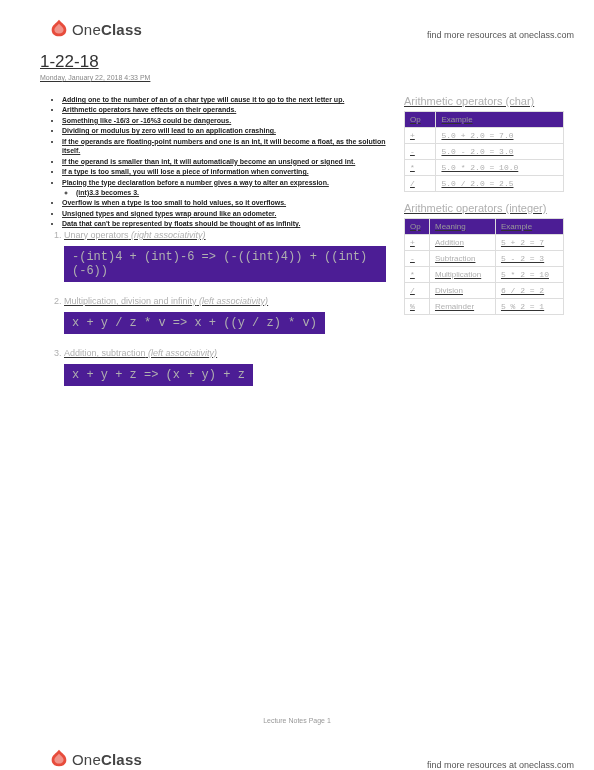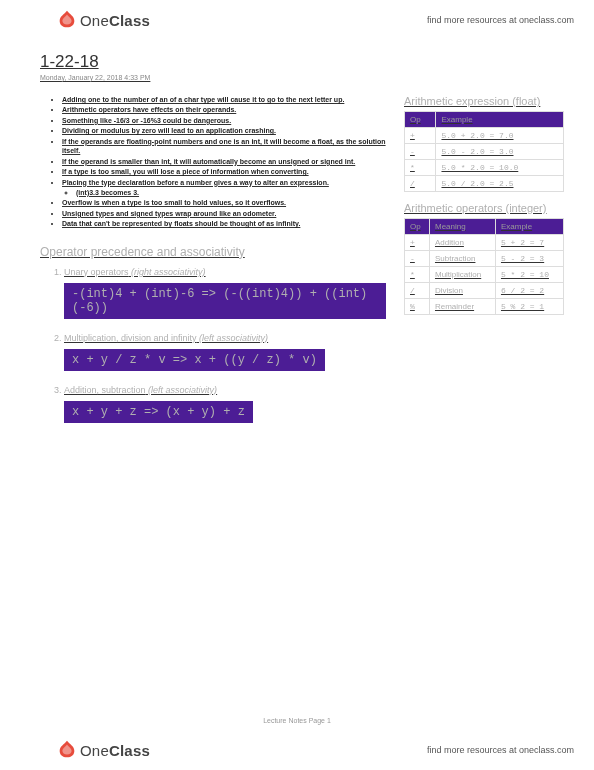--- a/index.html
+++ b/index.html
@@ -8,24 +8,24 @@
     height: 770px;
     background: #fff;
     font-family: Arial, Helvetica, sans-serif;
     font-size: 8px;
     color: #333;
     position: relative;
     overflow: hidden;
   }
   .header, .footer {
     position: absolute;
-    left: 12px; right: 0;
+    left: 4px; right: 0;
     height: 40px;
     display: flex;
-    align-items: center;
+    align-items: flex-end;
     justify-content: space-between;
     padding: 0 20px 0 44px;
   }
   .header { top: 0; background: #fff; }
   .footer { bottom: 0; background: #fff; }
   .logo { display: flex; align-items: center; gap: 2px; }
   .logo-icon { width: 22px; height: 22px; }
   .logo-text {
     font-size: 15px;
     font-weight: 400;
@@ -138,42 +138,41 @@
           <span>Placing the type declaration before a number gives a way to alter an expression.</span>
           <ul class="sub">
               <li>(int)3.3 becomes 3.</li>
             </ul>
         </li>
         <li>Overflow is when a type is too small to hold values, so it overflows.</li>
         <li>Unsigned types and signed types wrap around like an odometer.</li>
         <li>Data that can't be represented by floats should be thought of as infinity.</li>
       </ul>
 
-      <div class="sechead">Operator precedence and associativity</div>
       <ol class="numlist">
         <li>
           <span>Unary operators</span>
           <span class="assoc">(right associativity)</span>
           <div class="codebox mono">-(int)4 + (int)-6 =&gt; (-((int)4)) + ((int)(-6))</div>
         </li>
         <li>
           <span>Multiplication, division and infinity</span>
           <span class="assoc">(left associativity)</span>
           <div class="codebox mono">x + y / z * v =&gt; x + ((y / z) * v)</div>
         </li>
         <li>
           <span>Addition, subtraction</span>
           <span class="assoc">(left associativity)</span>
           <div class="codebox mono">x + y + z =&gt; (x + y) + z</div>
         </li>
       </ol>
     </div>
 
     <div class="rightcol">
-      <div class="rhead">Arithmetic expression (float)</div>
+      <div class="rhead">Arithmetic operators (char)</div>
       <table class="optbl">
         <tbody>
             <tr>
           <th>Op</th>
           <th>Example</th>
         </tr>
         <tr>
               <td class="mono">+</td>
               <td class="mono">5.0 + 2.0 = 7.0</td>
             </tr>

